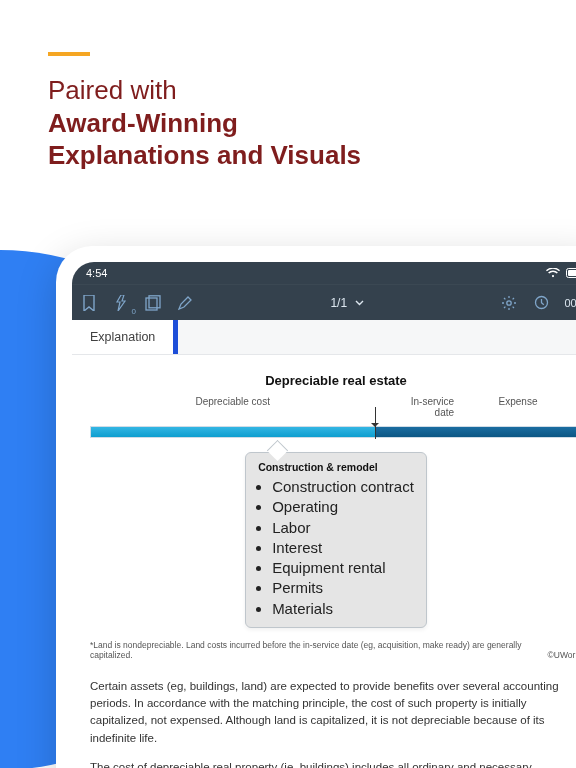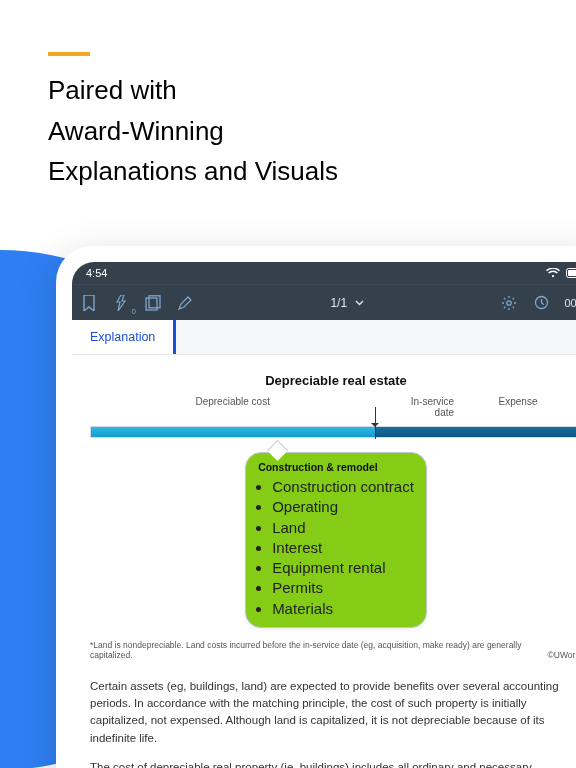--- a/index.html
+++ b/index.html
@@ -25,22 +25,22 @@
     position: relative;
     z-index: 1;
     padding: 52px 40px 0 48px;
   }
   .accent {
     width: 42px;
     height: 4px;
     background: #f5a623;
     margin-bottom: 18px;
   }
-  .hero h1 { font-size: 26px; line-height: 1.25; color: #000000; font-weight: 400; }
-  .hero h1 .bold { font-weight: 400; display: block; margin-top: 8px; }
+  .hero h1 { font-size: 26px; line-height: 1.25; color: #7f1d1d; font-weight: 400; }
+  .hero h1 .bold { font-weight: 700; display: block; }
 
   .tablet {
     position: absolute;
     left: 56px;
     top: 246px;
     width: 560px;
     height: 680px;
     background: #ffffff;
     border-radius: 36px 36px 0 0;
     box-shadow: 0 12px 40px rgba(0,0,0,0.18);
@@ -88,23 +88,23 @@
     flex-direction: column;
   }
   .tab-row {
     display: flex;
     border-bottom: 1px solid #e5e7ea;
     background: #f6f7f8;
   }
   .tab {
     padding: 10px 18px;
     font-size: 12.5px;
-    color: #1d4ed8;
-    background: #ffffff;
-    border-right: 3px solid #1d4ed8;
+    color: #404040;
+    background: #ffffff;
+    border-right: 5px solid #1d4ed8;
   }
   .diagram-wrap { padding: 18px 18px 8px 18px; }
   .dia-title { text-align: center; font-weight: 700; font-size: 13px; margin-bottom: 8px; color: #111; }
   .dia-header {
     display: flex;
     font-size: 10px;
     color: #555;
   }
   .dia-header .left { flex: 0 0 58%; text-align: center; }
   .dia-header .mid { flex: 0 0 16%; text-align: right; position: relative; }
@@ -125,23 +125,23 @@
   }
 
   .callouts {
     display: flex;
     gap: 18px;
     margin-top: 14px;
     justify-content: center;
   }
   .callout {
     border: 1px solid #bfc6cc;
-    border-radius: 16px;
+    border-radius: 6px;
     padding: 8px 12px;
-    background: #84cc16;
+    background: #e5e5e5;
     box-shadow: 0 2px 4px rgba(0,0,0,0.06);
     min-width: 150px;
     position: relative;
   }
   .callout::before {
     content: "";
     position: absolute;
     top: -10px; left: 24px;
     width: 14px; height: 14px;
     background: #ffffff;
@@ -282,21 +282,21 @@
           <div class="bar-dark"></div>
           <div class="tick"></div>
         </div>
 
         <div class="callouts">
           <div class="callout">
             <h4>Construction &amp; remodel</h4>
             <ul>
               <li>Construction contract</li>
               <li>Operating</li>
-              <li>Land</li>
+              <li>Labor</li>
               <li>Interest</li>
               <li>Equipment rental</li>
               <li>Permits</li>
               <li>Materials</li>
             </ul>
           </div>
         </div>
 
         <div class="footnote">
           <span>*Land is nondepreciable. Land costs incurred before the in-service date (eg, acquisition, make ready) are generally capitalized.</span>

